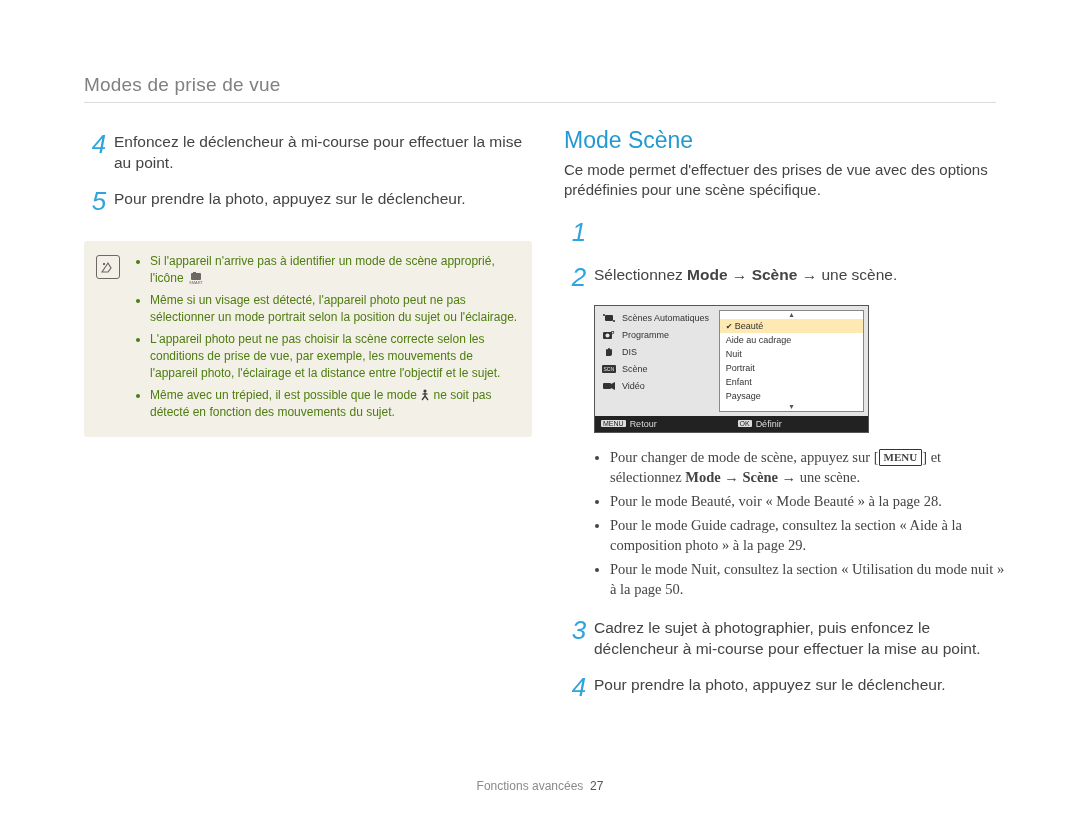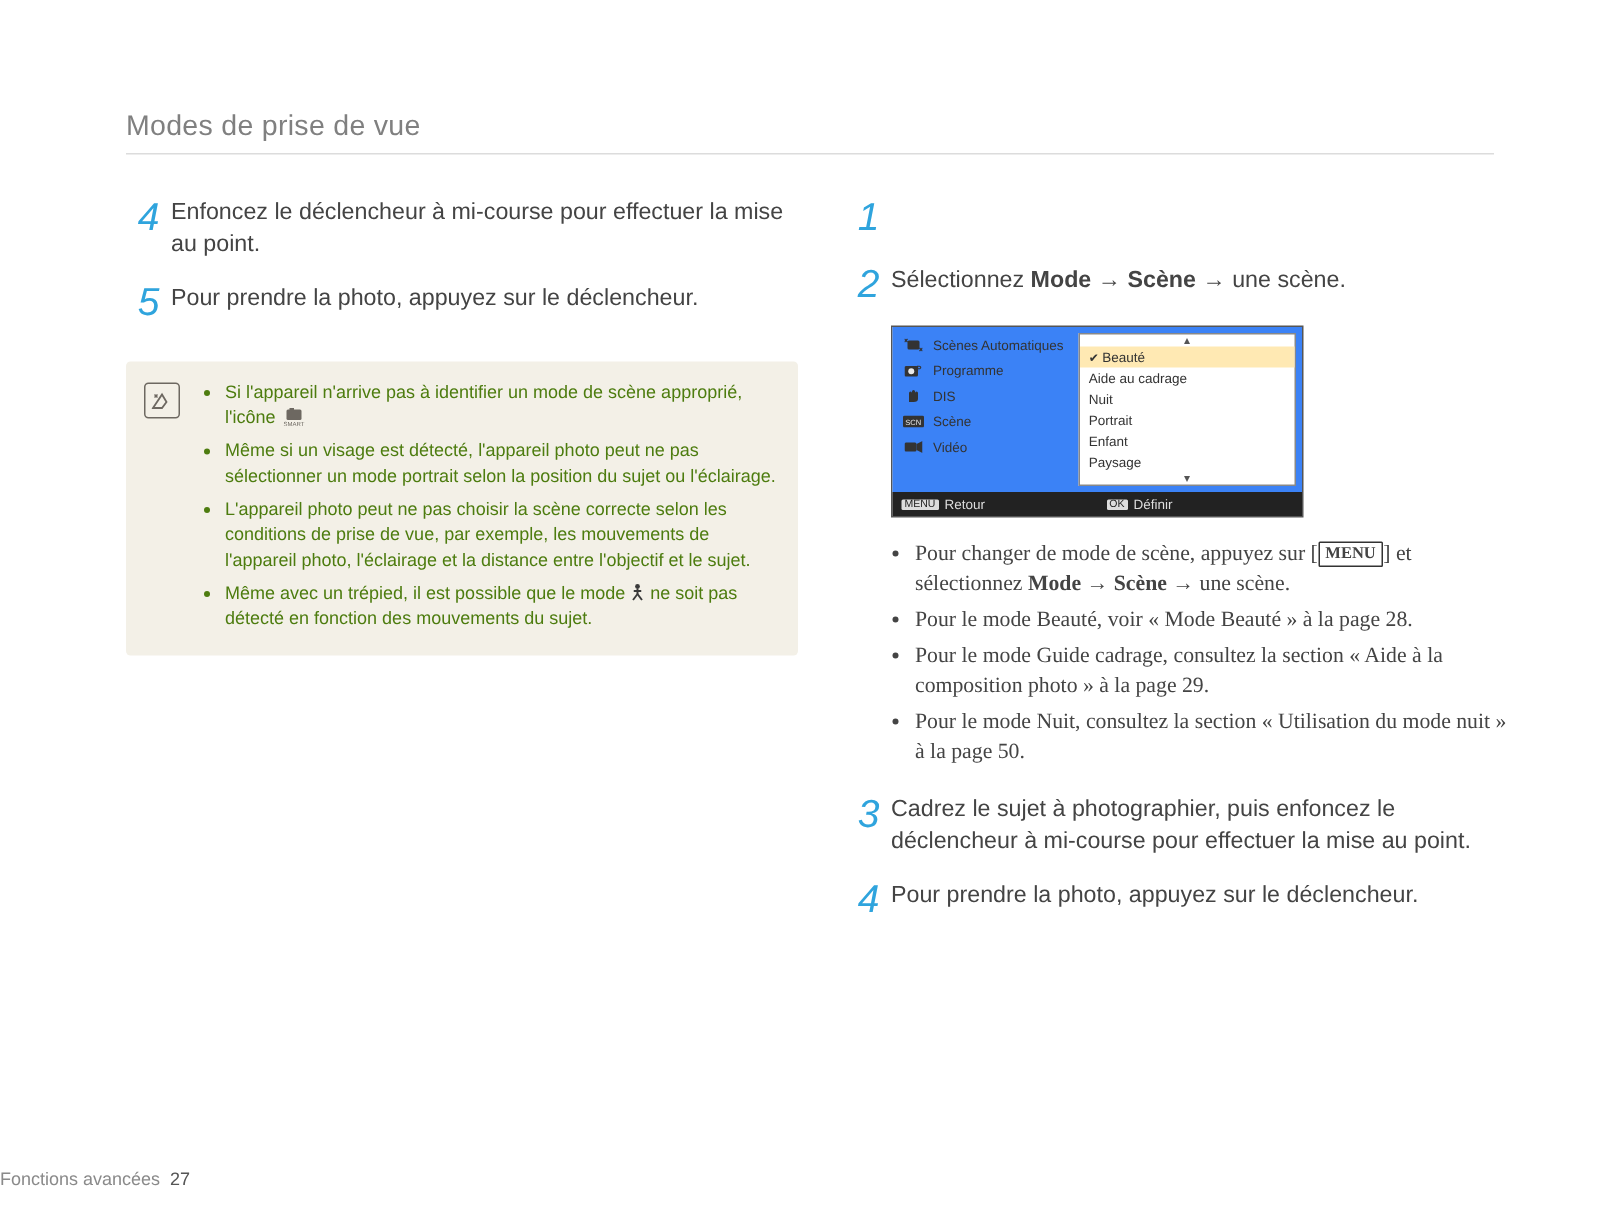--- a/index.html
+++ b/index.html
@@ -21,38 +21,38 @@
   .note-icon { position: absolute; left: 12px; top: 14px; width: 24px; height: 24px; border: 1.5px solid #6d6861; border-radius: 3px; display: flex; align-items: center; justify-content: center; font-size: 14px; }
   .note-box ul { list-style: disc; padding-left: 14px; }
   .note-box li { margin-bottom: 4px; }
   .inline-icon { display: inline-block; vertical-align: -2px; }
   .inline-icon svg { display: block; }
 
   .section-heading { font-size: 23px; color: #2299d3; font-weight: 400; margin-bottom: 6px; }
   .section-intro { font-size: 15px; color: #444; line-height: 1.35; margin-bottom: 14px; }
 
   .camera-screen { width: 275px; border: 1px solid #555; margin: 6px 0 14px 30px; background: #fff; font-size: 10px; }
-  .cs-body { display: flex; background: #3b82f6; }
+  .cs-body { display: flex; background: #e5e5e5; }
   .cs-left { width: 46%; padding: 6px 4px 4px 6px; }
   .cs-left-row { display: flex; align-items: center; margin-bottom: 5px; }
   .cs-left-row .mi { width: 16px; height: 12px; margin-right: 5px; display: inline-flex; align-items: center; justify-content: center; }
   .cs-left-row .lbl { font-size: 9px; color: #333; }
   .cs-right { width: 54%; background: #fff; border: 1px solid #888; margin: 4px 4px 4px 0; position: relative; }
   .cs-right .arrow { text-align: center; font-size: 8px; line-height: 8px; color: #555; }
   .cs-right .opt { padding: 2px 6px; font-size: 9px; color: #333; }
   .cs-right .opt.sel { background: #ffe9b3; }
   .cs-right .opt.sel::before { content: "✔ "; font-size: 8px; }
   .cs-bar { display: flex; background: #222; color: #ddd; font-size: 9px; }
   .cs-bar div { width: 50%; padding: 3px 6px; display: flex; align-items: center; gap: 4px; }
   .cs-bar .ib { background:#ddd; color:#222; font-size:7px; padding:0 2px; border-radius:1px; }
 
   .sub-bullets { list-style: disc; padding-left: 46px; font-size: 14.5px; color: #444; line-height: 1.38; margin-bottom: 14px; }
   .sub-bullets li { margin-bottom: 4px; font-family: Liberation Serif, serif; }
 
-  .footer { position: absolute; bottom: 22px; left: 0; width: 100%; font-size: 12px; color: #8a8a8a; margin-top: 35px; }
+  .footer { position: absolute; bottom: 22px; left: 0; width: 100%; text-align: center; font-size: 12px; color: #8a8a8a; margin-top: 35px; }
   .footer .pn { color: #555; }
 </style>
 </head>
 <body>
 
 <div class="page">
   <div class="page-title">Modes de prise de vue</div>
   <div class="divider"></div>
 
   <div class="columns">
@@ -94,20 +94,22 @@
                   <line x1="5" y1="7" x2="8" y2="11" stroke="#3a3a3a" stroke-width="1.3"></line>
                   <line x1="2.5" y1="5" x2="7.5" y2="5" stroke="#3a3a3a" stroke-width="1.3"></line>
                 </svg></span>
             <span> ne soit pas détecté en fonction des mouvements du sujet.</span>
           </li>
         </ul>
       </div>
     </div>
 
     <div class="col col-right">
+      <div class="section-heading">Mode Scène</div>
+      <div class="section-intro">Ce mode permet d'effectuer des prises de vue avec des options prédéfinies pour une scène spécifique.</div>
 
       <div class="step">
         <div class="step-num">1</div>
       </div>
 
       <div class="step">
         <div class="step-num">2</div>
         <div class="step-text">
           <span>Sélectionnez </span><span class="bold">Mode</span><span> → </span><span class="bold">Scène</span><span> → une scène.</span>
         </div>

